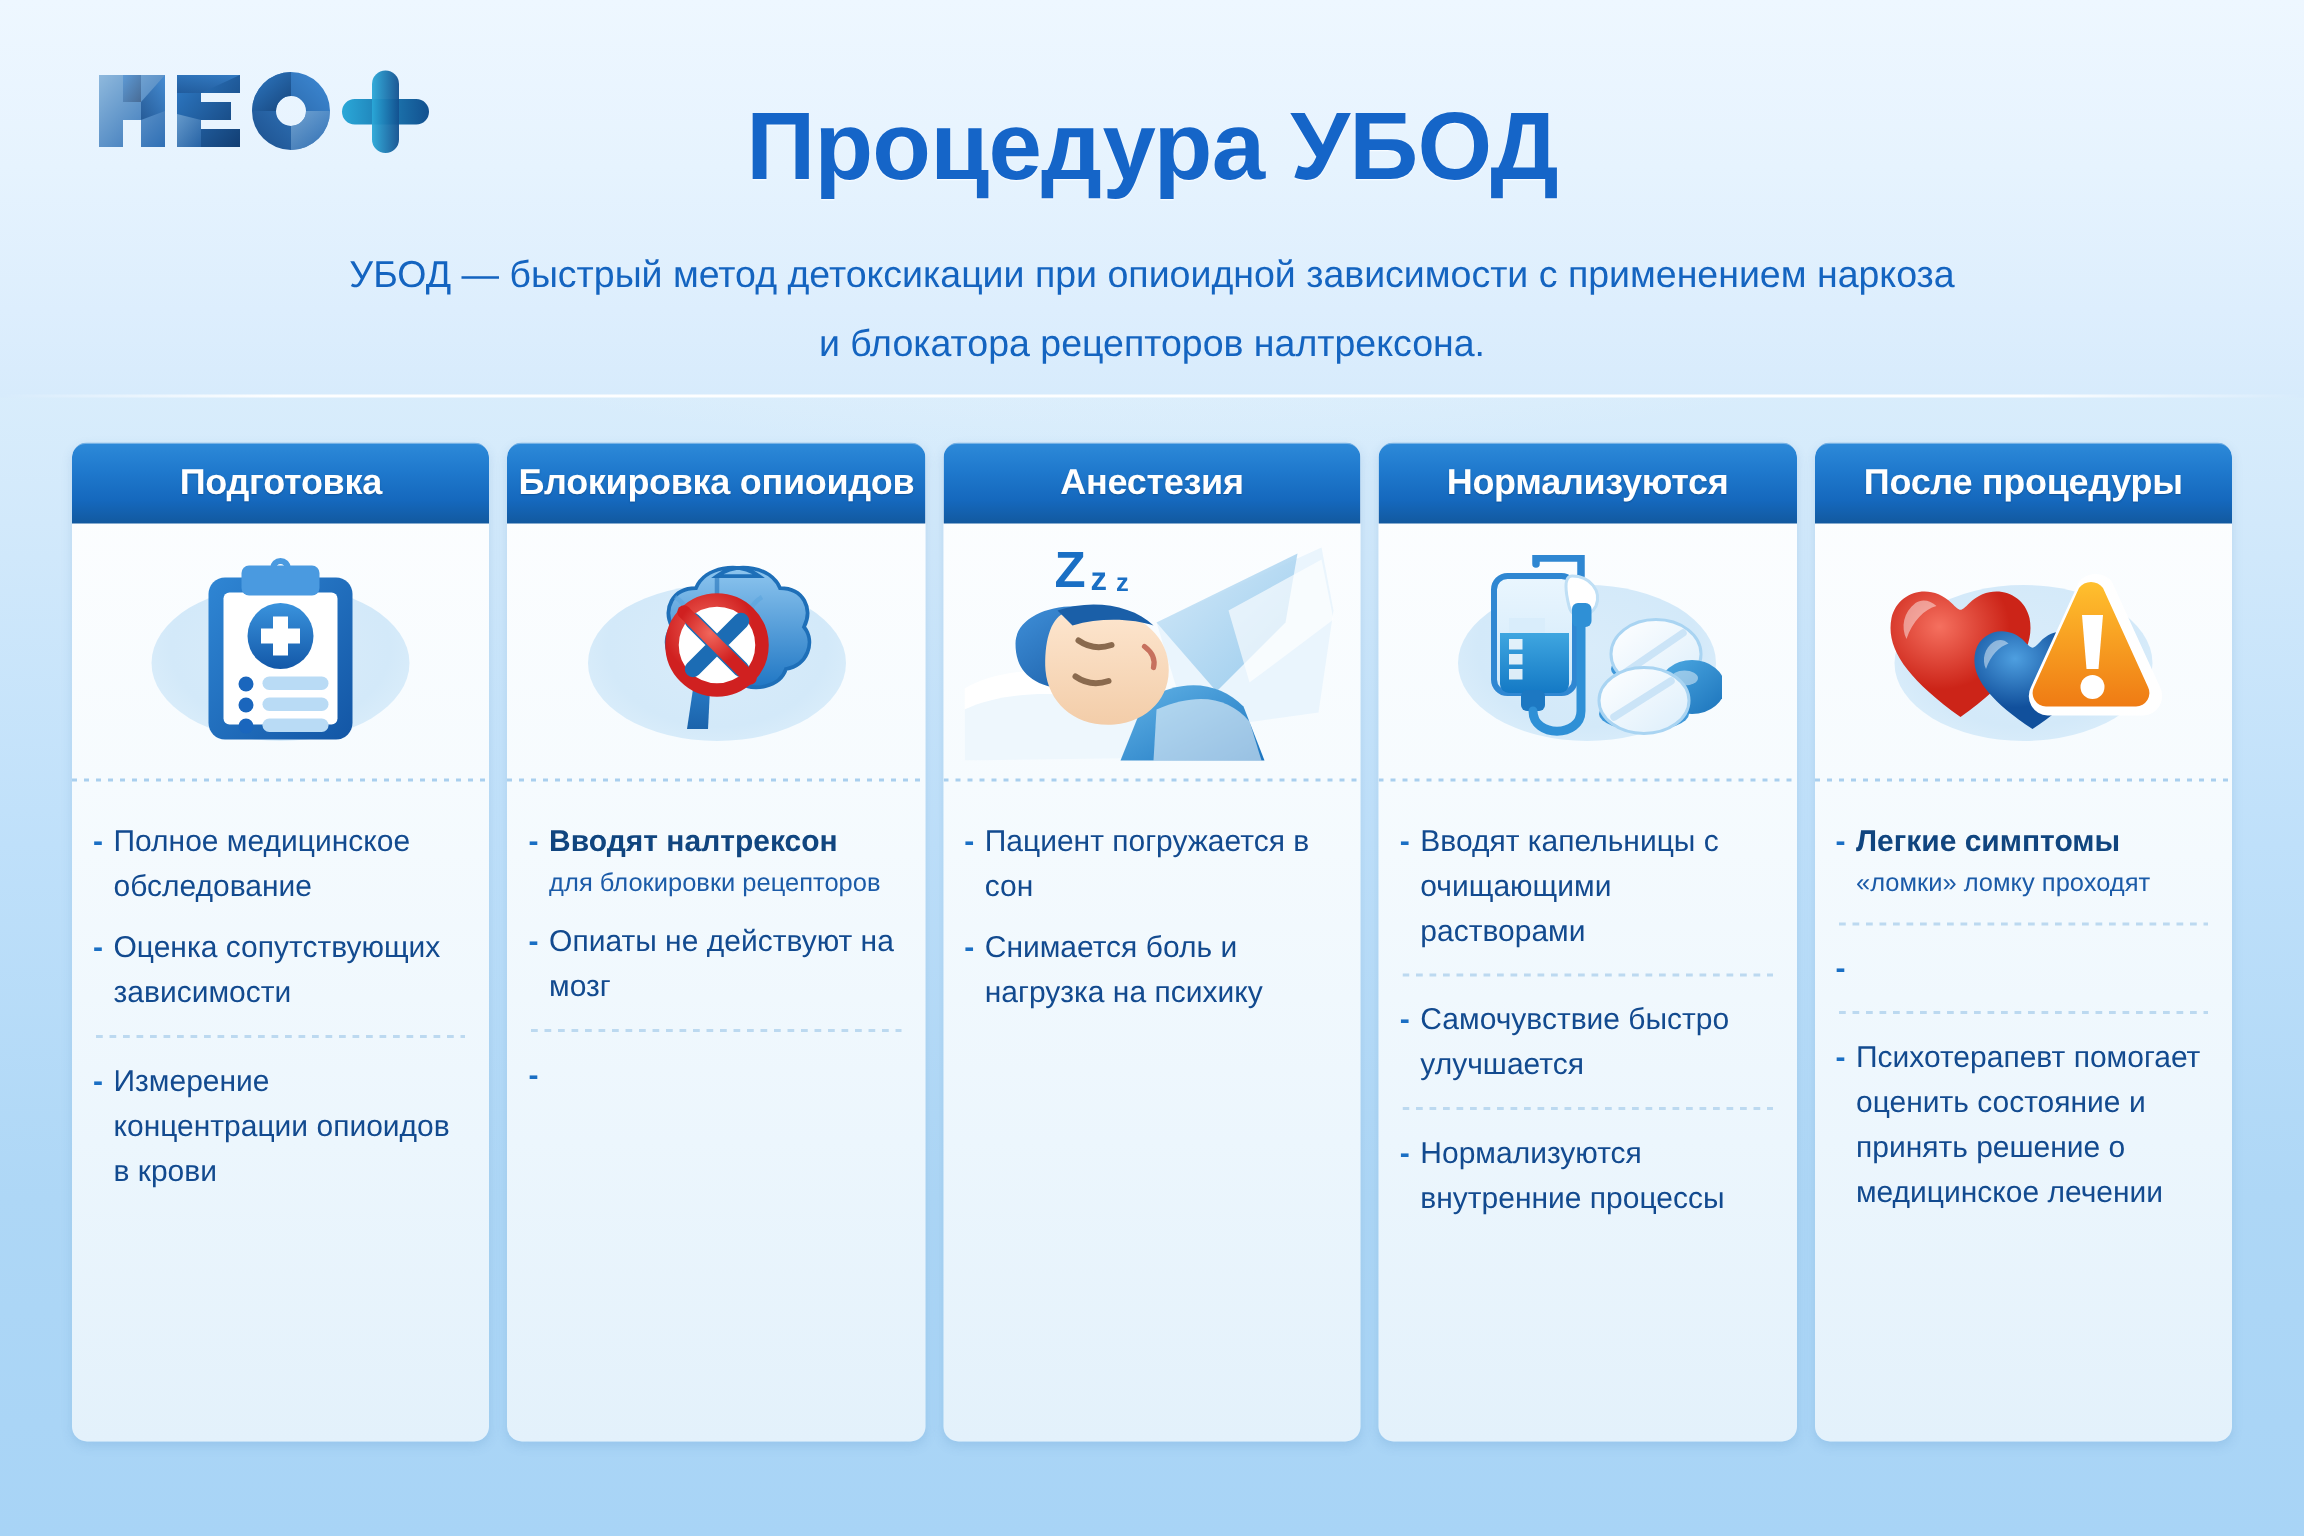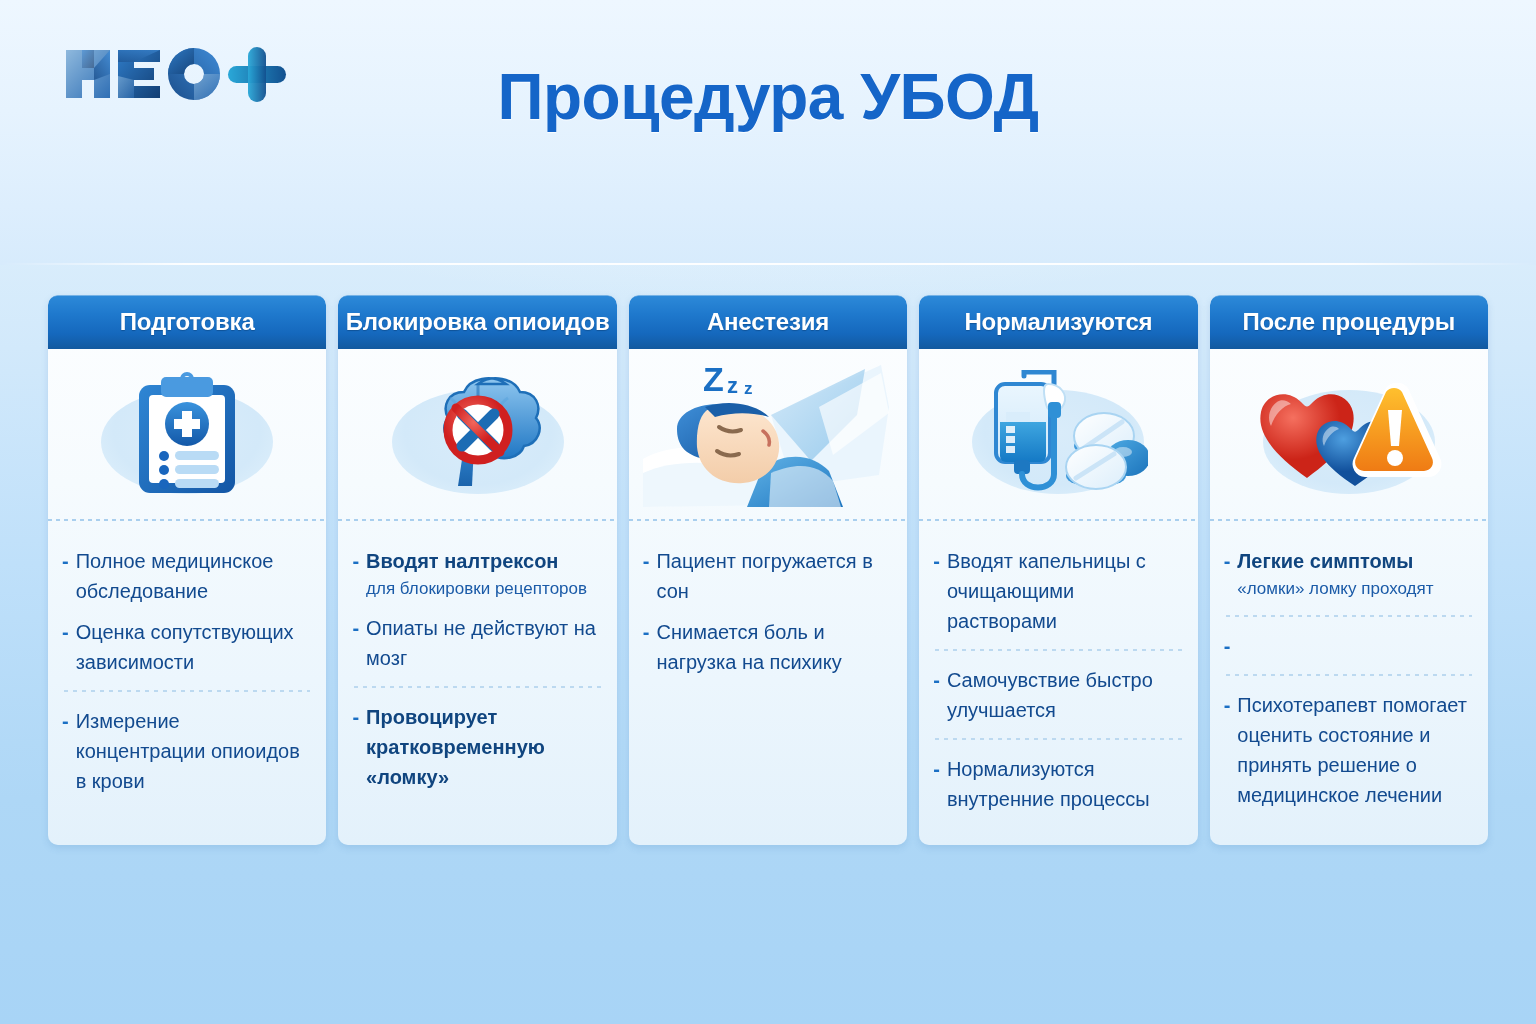--- a/index.html
+++ b/index.html
@@ -31,21 +31,21 @@
     position:absolute;left:0;top:36px;width:1536px;text-align:center;
     font-size:64px;font-weight:bold;color:#1565c8;letter-spacing:-0.5px;
     text-shadow:0 1px 1px rgba(255,255,255,.9);
     margin-top:24px;
   }
   #subtitle{
     position:absolute;left:50%;transform:translateX(-50%);top:160px;width:1220px;
     text-align:center;font-size:25px;line-height:46px;color:#1464c0;font-weight:500;
   }
   
-  #cards{position:absolute;left:48px;top:295px;width:1440px;height:550px;
+  #cards{position:absolute;left:48px;top:295px;width:1440px;height:666px;
          display:flex;gap:12px;}
   .card{
     flex:1 1 0;position:relative;border-radius:10px;
     background:linear-gradient(180deg,#fdfeff 0%,#f6fbfe 34%,#ecf6fd 70%,#e3f1fb 100%);
     box-shadow:0 3px 7px rgba(60,120,180,.17);
     display:flex;flex-direction:column;overflow:hidden;
   }
   .card-head{
     height:54px;border-radius:9px 9px 0 0;
     background:linear-gradient(180deg,#2d8ad9 0%,#1f79cd 35%,#1568bd 72%,#12599f 100%);
@@ -120,20 +120,24 @@
       <path d="M138 12 a26 26 0 0 0 -26 26 l16 0 a10 10 0 0 1 10 -10 z" fill="url(#lgB)" opacity="0.85"></path>
       <path d="M164 38 a26 26 0 0 1 -26 26 l0 -16 a10 10 0 0 0 10 -10 z" fill="url(#lgA)" opacity="0.7"></path>
 
       <rect x="172" y="30" width="58" height="17" rx="8.5" fill="url(#lgD)"></rect>
       <rect x="192" y="11" width="18" height="55" rx="9" fill="url(#lgD)" opacity="0.95"></rect>
     </svg>
   </div>
 
   <div id="title">Процедура УБОД</div>
 
+  <div id="subtitle">
+    <div>УБОД — быстрый метод детоксикации при опиоидной зависимости с применением наркоза</div>
+    <div>и блокатора рецепторов налтрексона.</div>
+  </div>
 
   <div id="cards">
 
     <div class="card">
       <div class="card-head">
         <span>Подготовка</span>
       </div>
       <div class="icon-zone">
         <div class="ellipse"></div>
         <svg class="icon-svg" width="112" height="128" viewBox="0 0 112 128">
@@ -217,21 +221,20 @@
           <span class="dash">-</span>
           <span class="itext"><b>Вводят налтрексон</b><span class="sub">для блокировки рецепторов</span></span>
         </div>
         <div class="item">
           <span class="dash">-</span>
           <span class="itext">Опиаты не действуют на мозг</span>
         </div>
         <div class="sep"></div>
         <div class="item">
           <span class="dash">-</span>
-          <span class="itext"><b>Провоцирует кратковременную «ломку»</b></span>
         </div>
       </div>
     </div>
 
     <div class="card">
       <div class="card-head">
         <span>Анестезия</span>
       </div>
       <div class="icon-zone">
         <svg class="icon-svg" width="250" height="160" viewBox="0 0 250 160">

